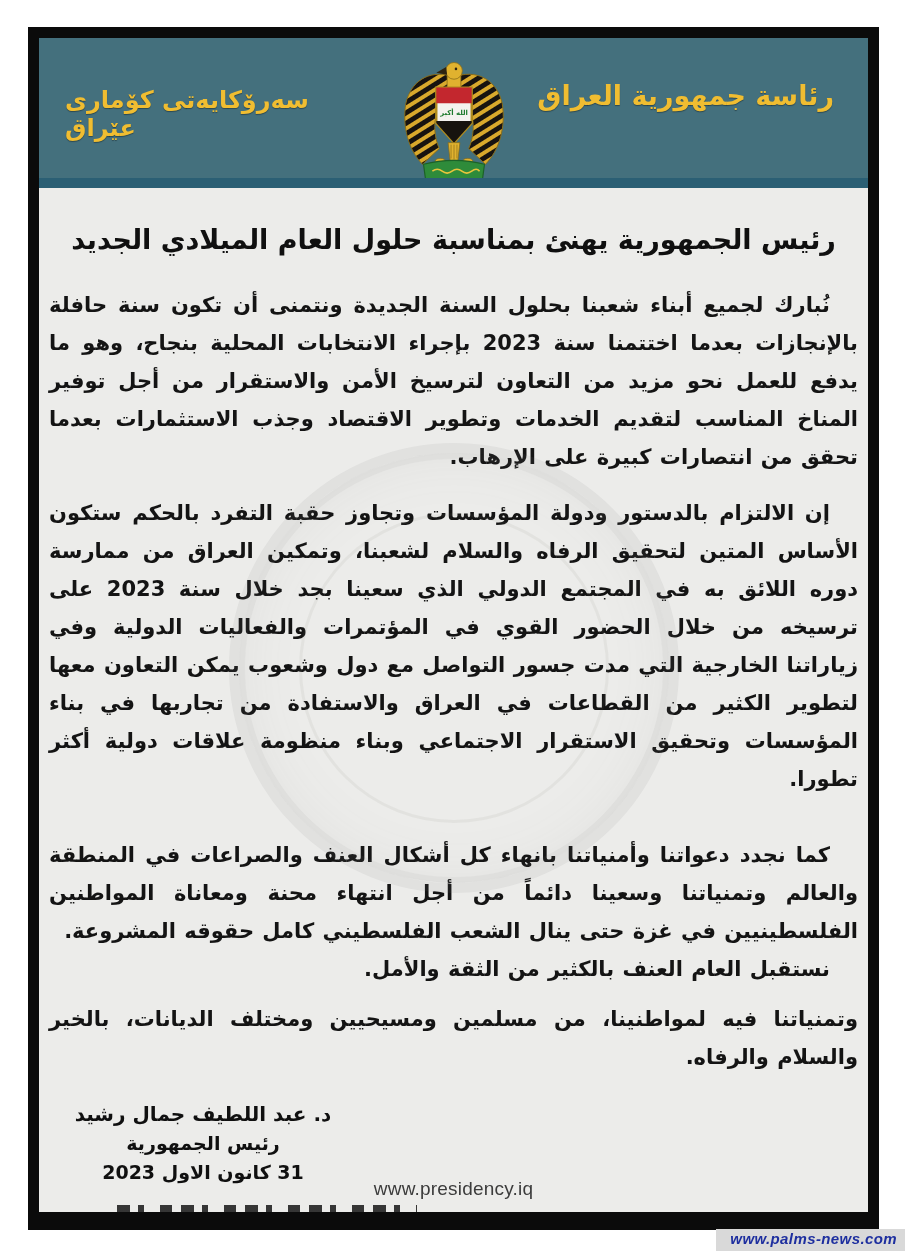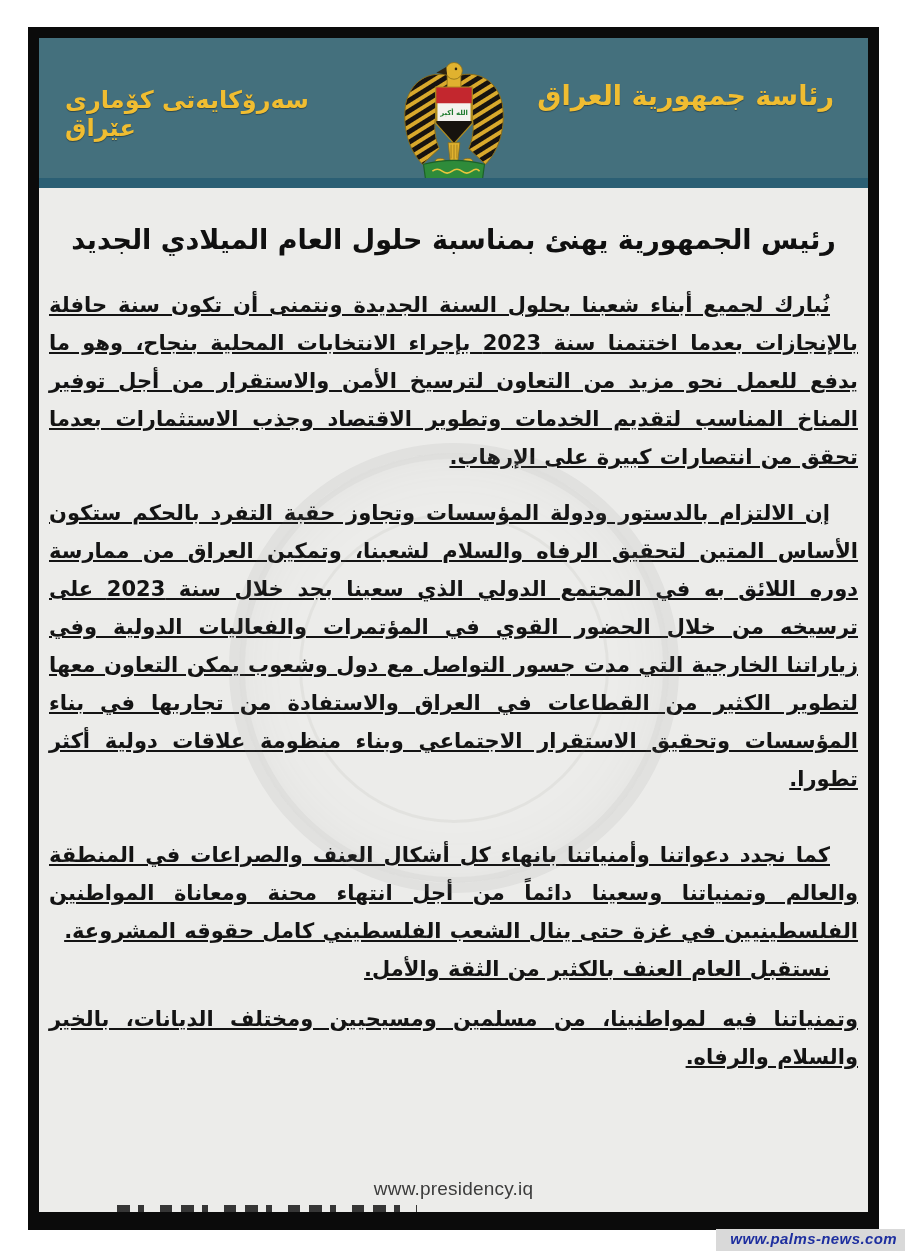--- a/index.html
+++ b/index.html
@@ -48,21 +48,21 @@
   .watermark-seal::after{
     content:"";position:absolute;left:60px;top:60px;right:60px;bottom:60px;
     border-radius:50%;border:3px solid rgba(130,130,126,.09);
   }
   .doc-title{
     margin:0;padding-top:32px;text-align:center;
     font-size:27px;font-weight:bold;color:#101010;line-height:40px;
   }
   .body-text p{
     margin:0;color:#141414;font-weight:bold;font-size:21px;line-height:38px;
-    text-align:justify;text-indent:28px;word-spacing:1px;text-decoration:underline;
+    text-align:justify;text-indent:28px;word-spacing:1px;
   }
   .body-text p.no-indent{text-indent:0;margin-top:12px;}
   .body-text{margin-top:26px;}
   p.para-2{margin-top:18px;}
   p.para-3{margin-top:38px;}
   
   .signature{
     position:absolute;left:34px;top:912px;width:260px;text-align:center;
     direction:rtl;color:#101010;font-weight:bold;
   }
@@ -138,20 +138,25 @@
     <h1 class="doc-title" dir="rtl">رئيس الجمهورية يهنئ بمناسبة حلول العام الميلادي الجديد</h1>
 
     <div class="body-text">
       <p class="para-1">نُبارك لجميع أبناء شعبنا بحلول السنة الجديدة ونتمنى أن تكون سنة حافلة بالإنجازات بعدما اختتمنا سنة 2023 بإجراء الانتخابات المحلية بنجاح، وهو ما يدفع للعمل نحو مزيد من التعاون لترسيخ الأمن والاستقرار من أجل توفير المناخ المناسب لتقديم الخدمات وتطوير الاقتصاد وجذب الاستثمارات بعدما تحقق من انتصارات كبيرة على الإرهاب.</p>
       <p class="para-2">إن الالتزام بالدستور ودولة المؤسسات وتجاوز حقبة التفرد بالحكم ستكون الأساس المتين لتحقيق الرفاه والسلام لشعبنا، وتمكين العراق من ممارسة دوره اللائق به في المجتمع الدولي الذي سعينا بجد خلال سنة 2023 على ترسيخه من خلال الحضور القوي في المؤتمرات والفعاليات الدولية وفي زياراتنا الخارجية التي مدت جسور التواصل مع دول وشعوب يمكن التعاون معها لتطوير الكثير من القطاعات في العراق والاستفادة من تجاربها في بناء المؤسسات وتحقيق الاستقرار الاجتماعي وبناء منظومة علاقات دولية أكثر تطورا.</p>
       <p class="para-3">كما نجدد دعواتنا وأمنياتنا بانهاء كل أشكال العنف والصراعات في المنطقة والعالم وتمنياتنا وسعينا دائماً من أجل انتهاء محنة ومعاناة المواطنين الفلسطينيين في غزة حتى ينال الشعب الفلسطيني كامل حقوقه المشروعة.</p>
       <p class="para-4">نستقبل العام العنف بالكثير من الثقة والأمل.</p>
       <p class="para-5 no-indent">وتمنياتنا فيه لمواطنينا، من مسلمين ومسيحيين ومختلف الديانات، بالخير والسلام والرفاه.</p>
     </div>
 
+    <div class="signature">
+      <div class="sig-name">د. عبد اللطيف جمال رشيد</div>
+      <div class="sig-role">رئيس الجمهورية</div>
+      <div class="sig-date">31 كانون الاول 2023</div>
+    </div>
 
     <div class="presidency-url">www.presidency.iq</div>
 
     <div class="clipped-frag"></div>
   </div>
 
 </div>
 
 <div class="palms">www.palms-news.com</div>
 

